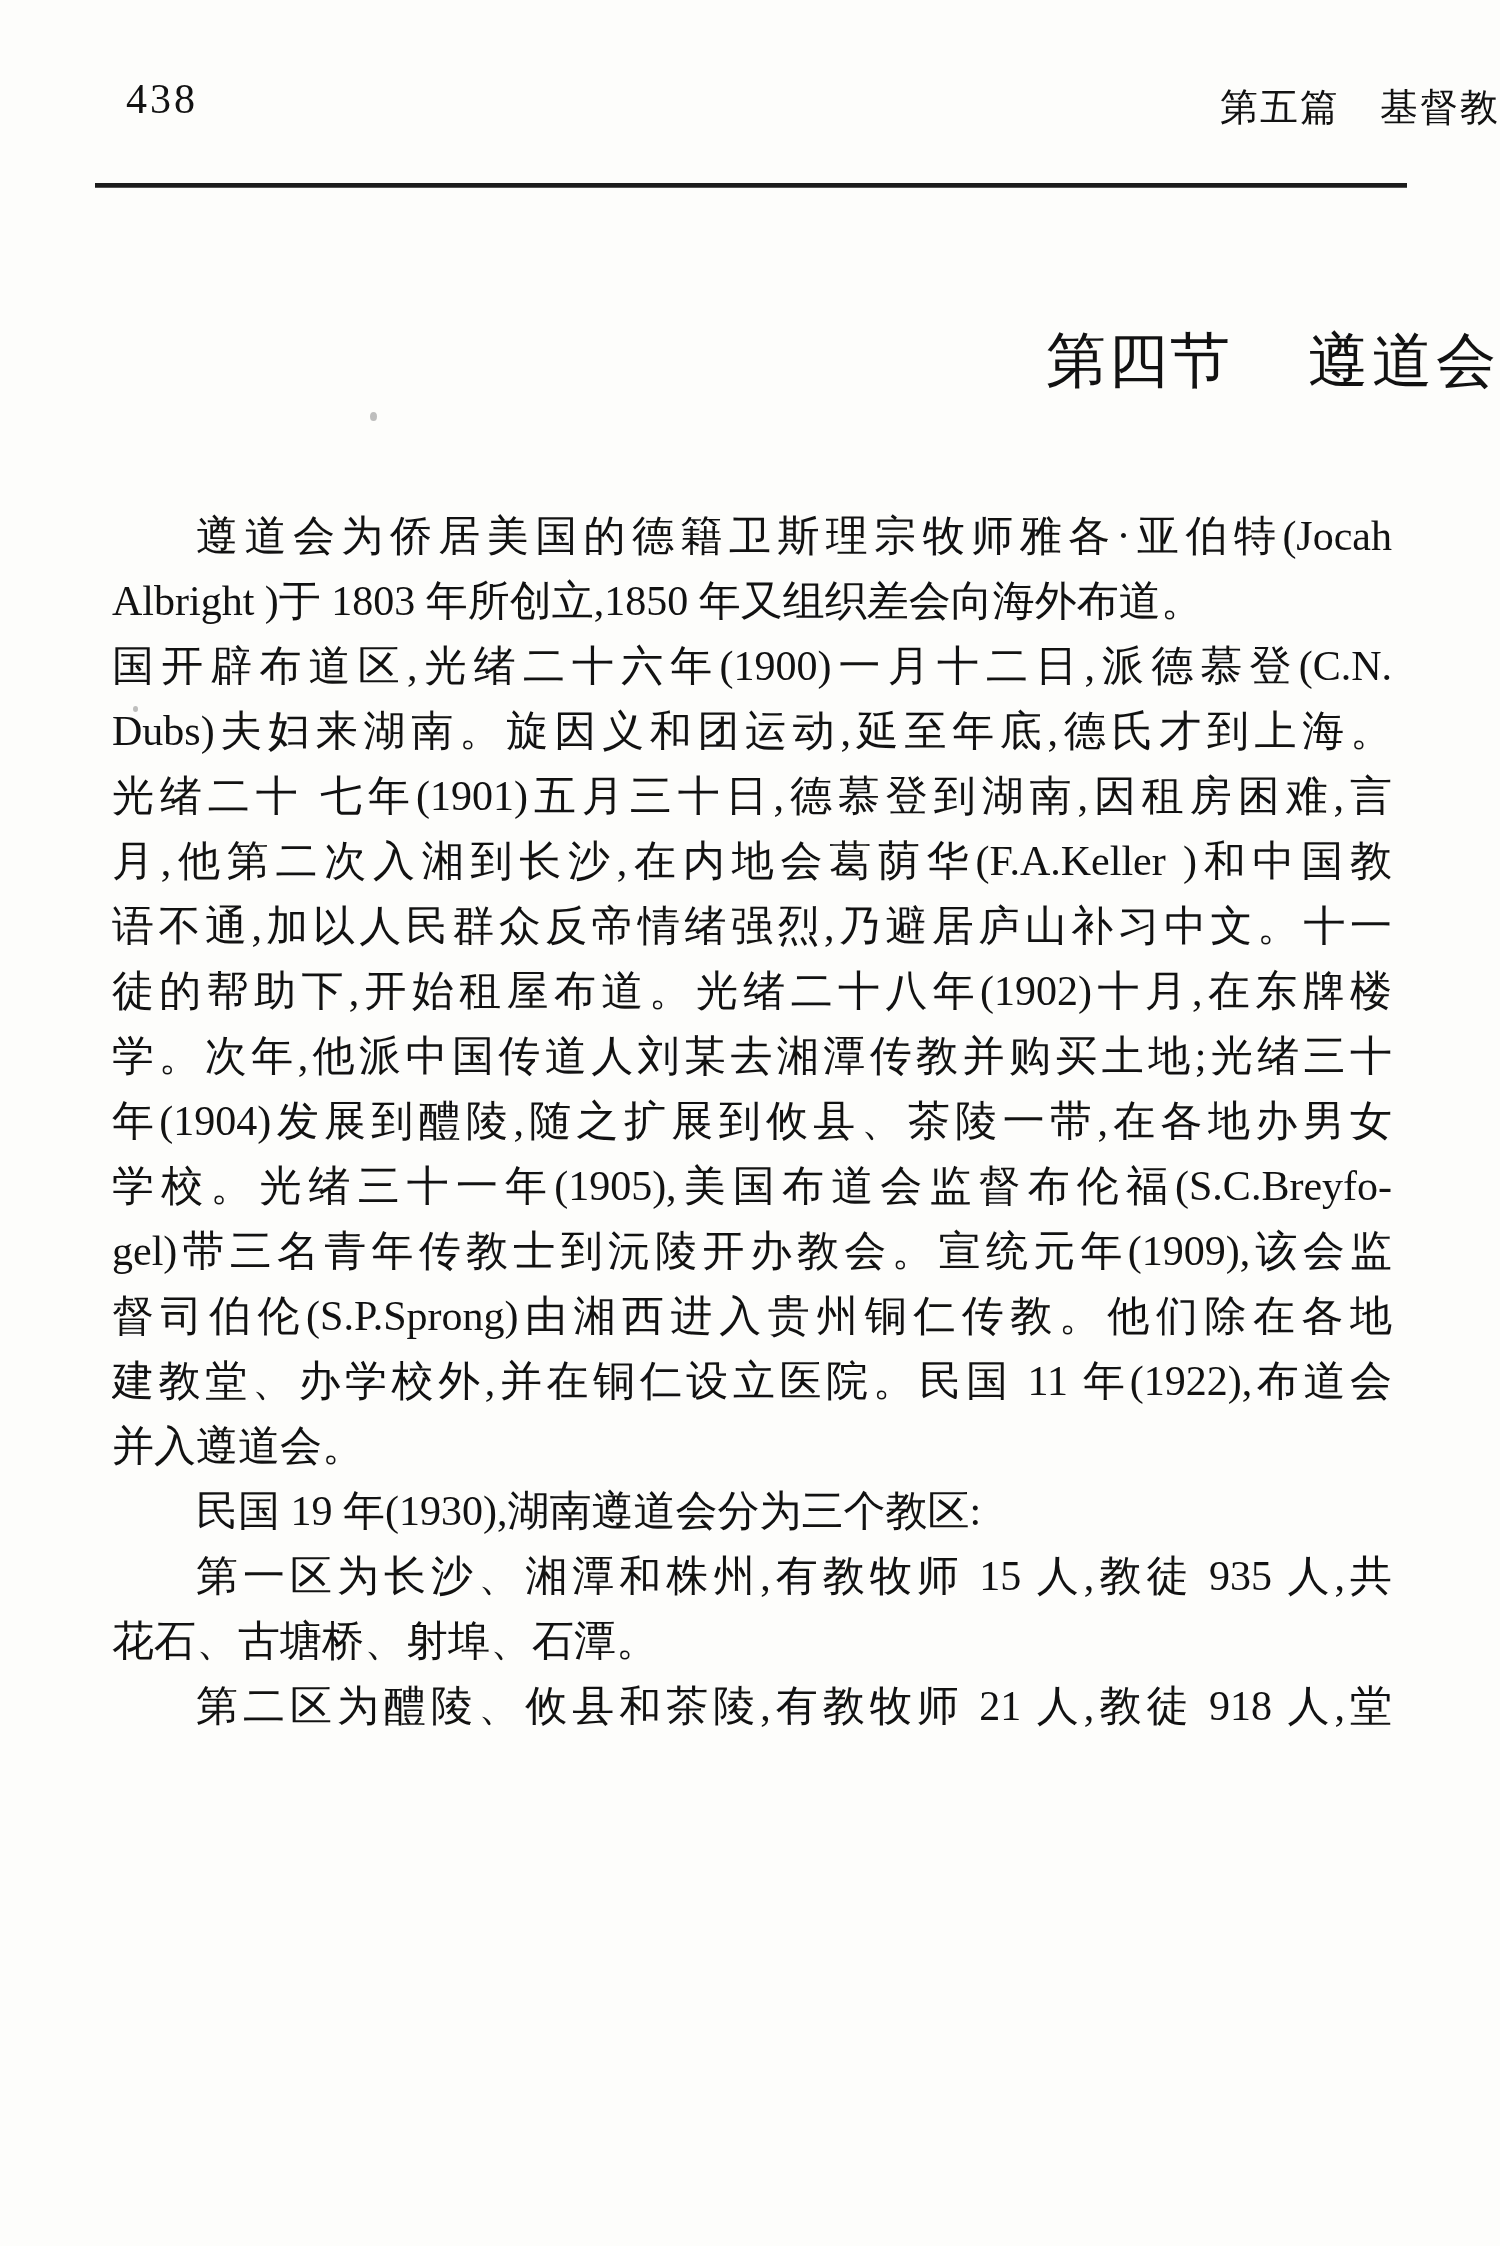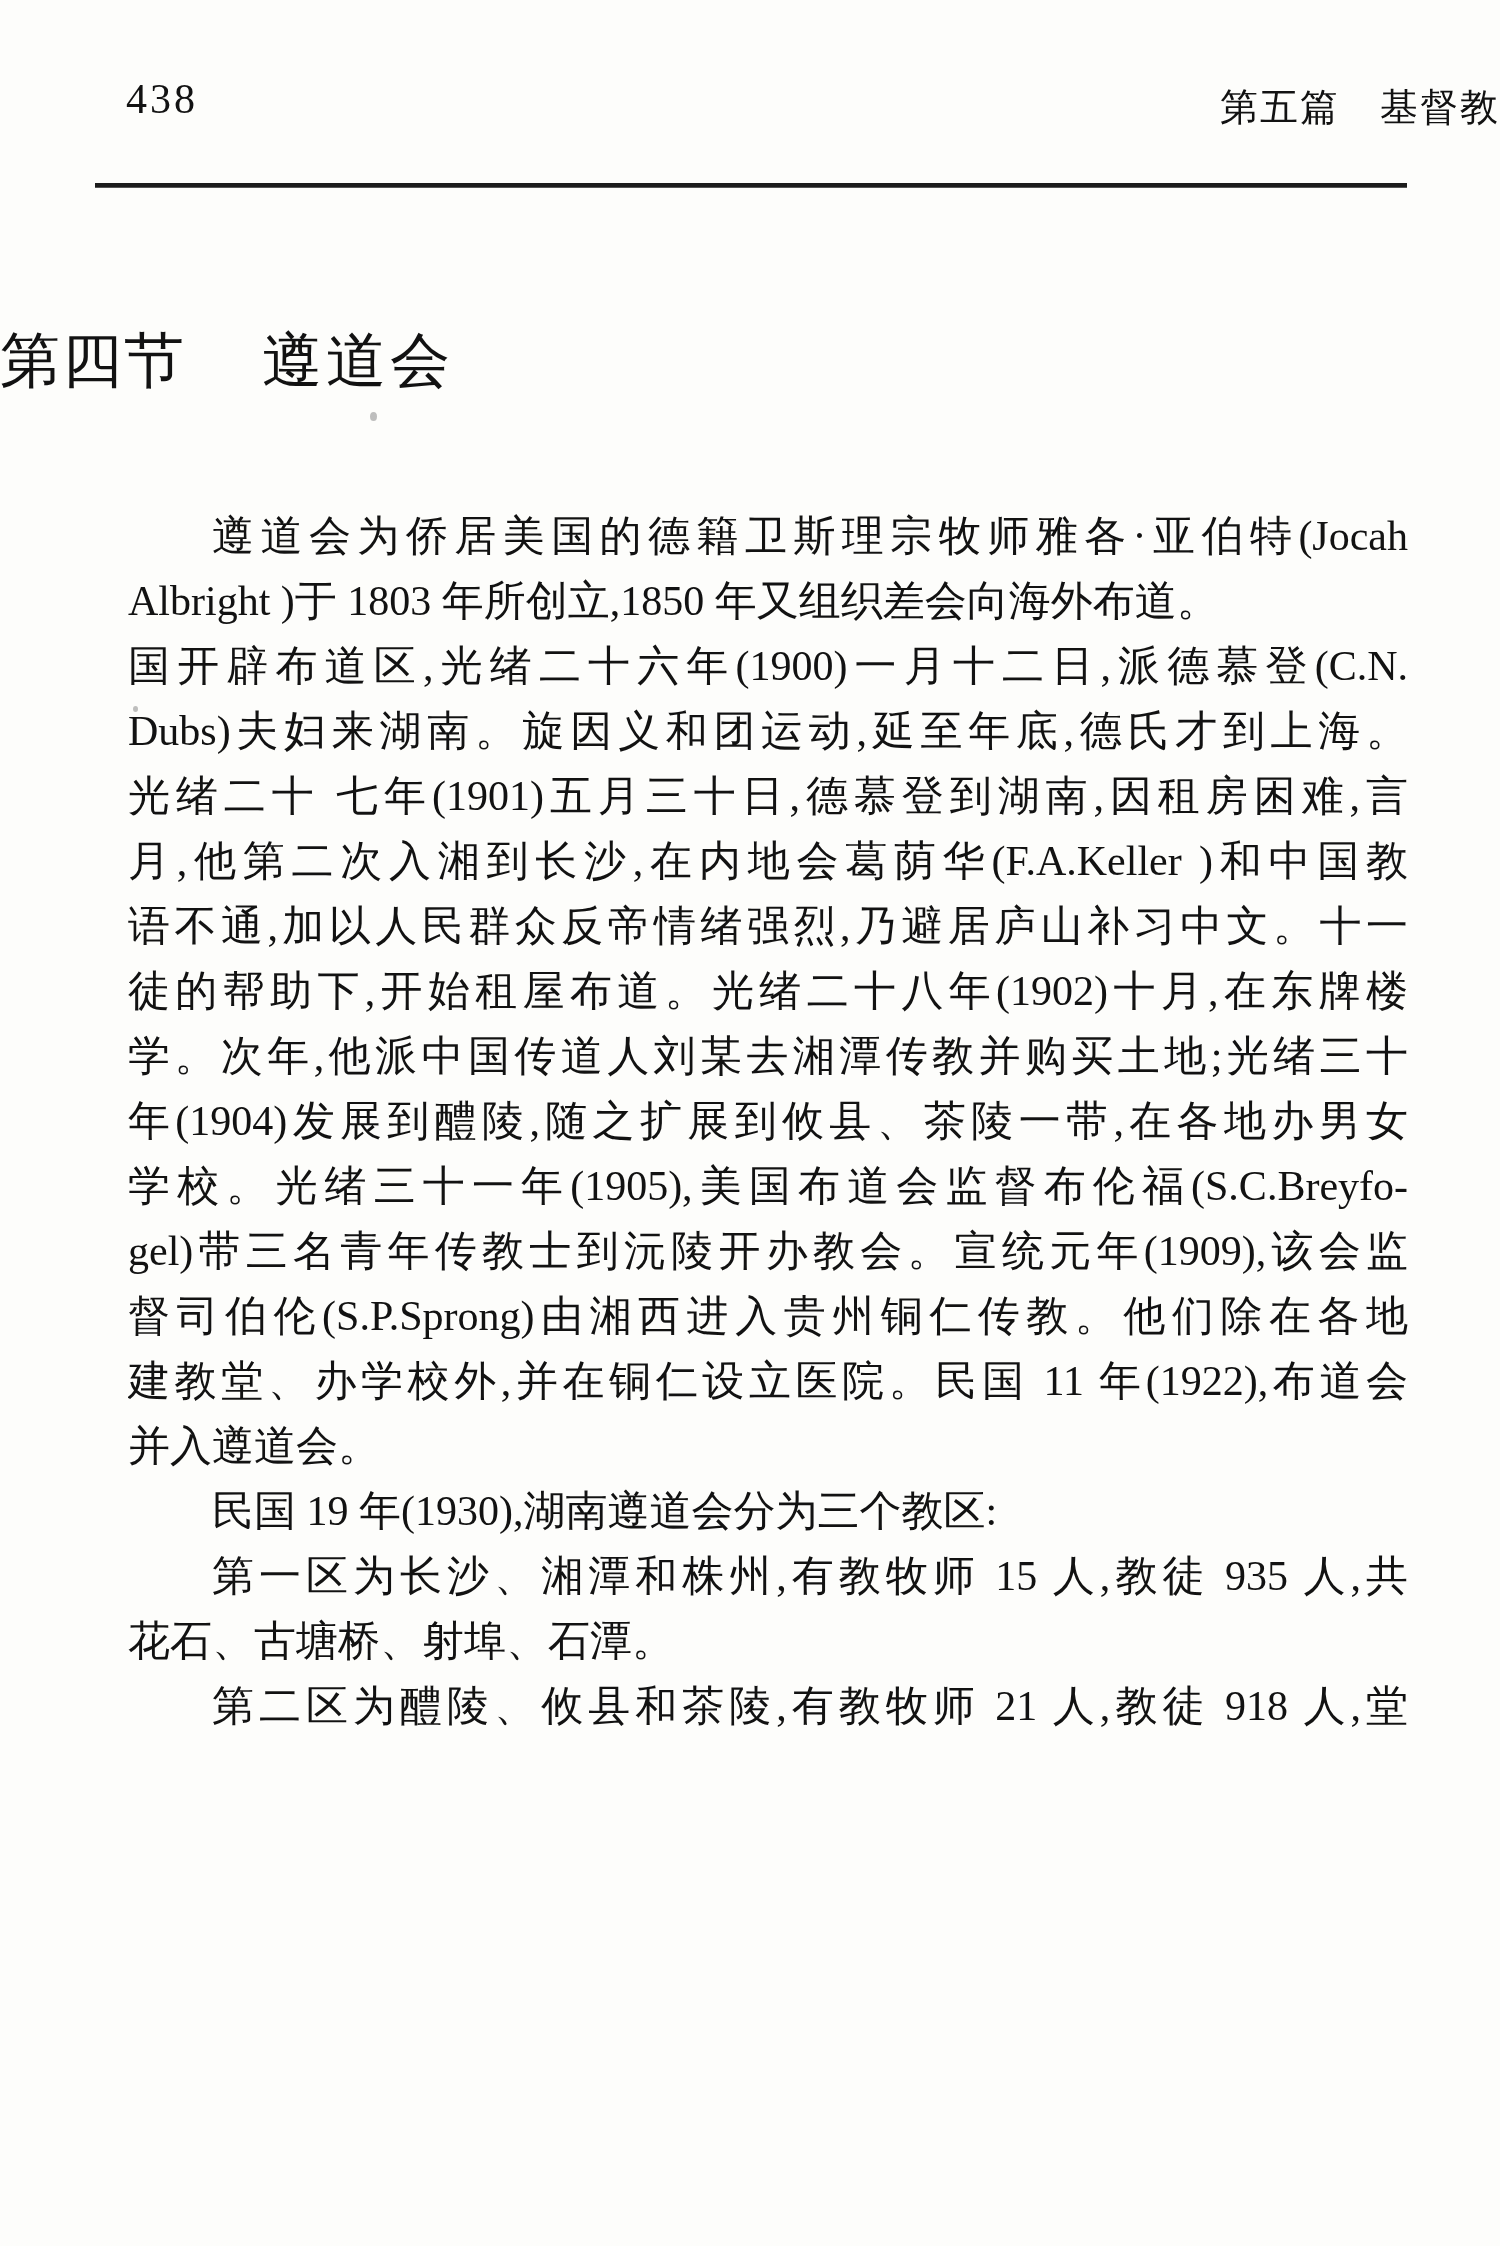--- a/index.html
+++ b/index.html
@@ -44,36 +44,36 @@
     width: 1312px;
     height: 4px;
     background: #1c1c1c;
     border-bottom: 1px solid #555;
   }
   .section-title {
     position: absolute;
     top: 328px;
     left: 0;
     width: 100%;
-    text-align: left;
+    text-align: right;
     font-size: 60px;
     line-height: 1.1;
     font-weight: normal;
     margin: 0;
   }
   .section-title .num {
     margin-right: 76px;
     letter-spacing: 2px;
   }
   .section-title .name {
     letter-spacing: 4px;
   }
   .body-text {
     position: absolute;
-    left: 128px;
+    left: 112px;
     top: 504px;
     width: 1280px;
     overflow: hidden;
   }
   .ln {
     margin: 0;
     font-size: 42px;
     line-height: 65px;
     height: 65px;
     text-align: justify;

